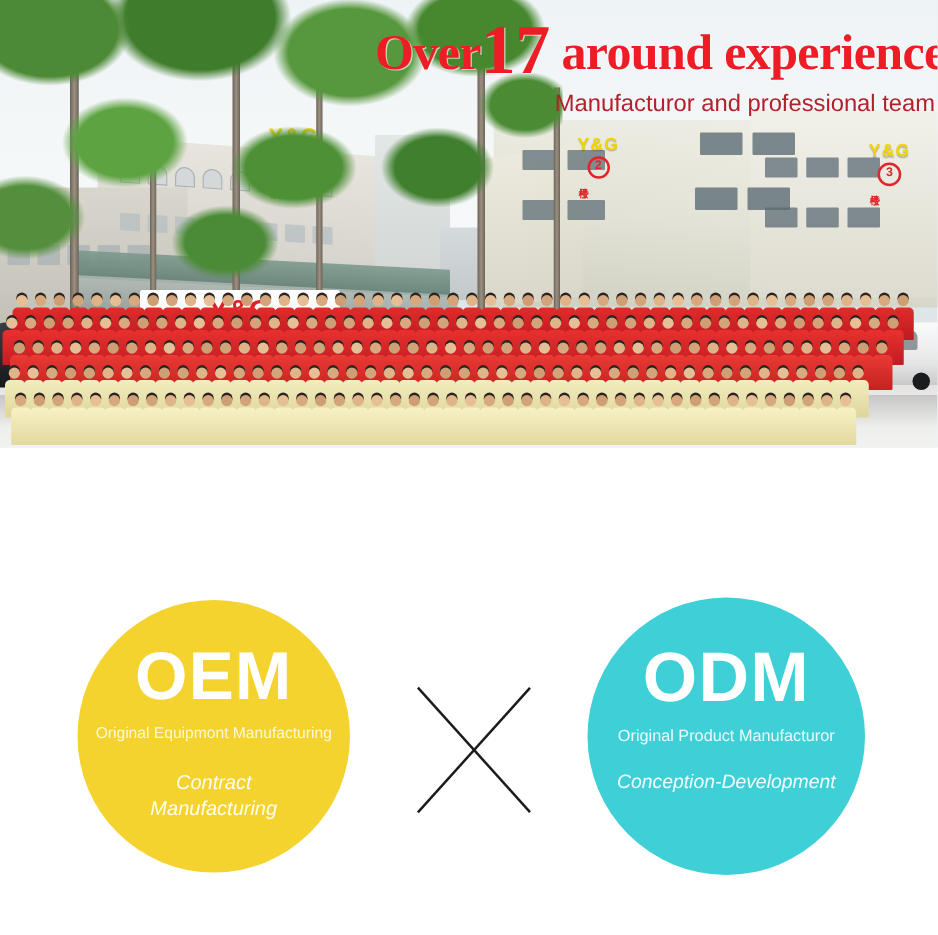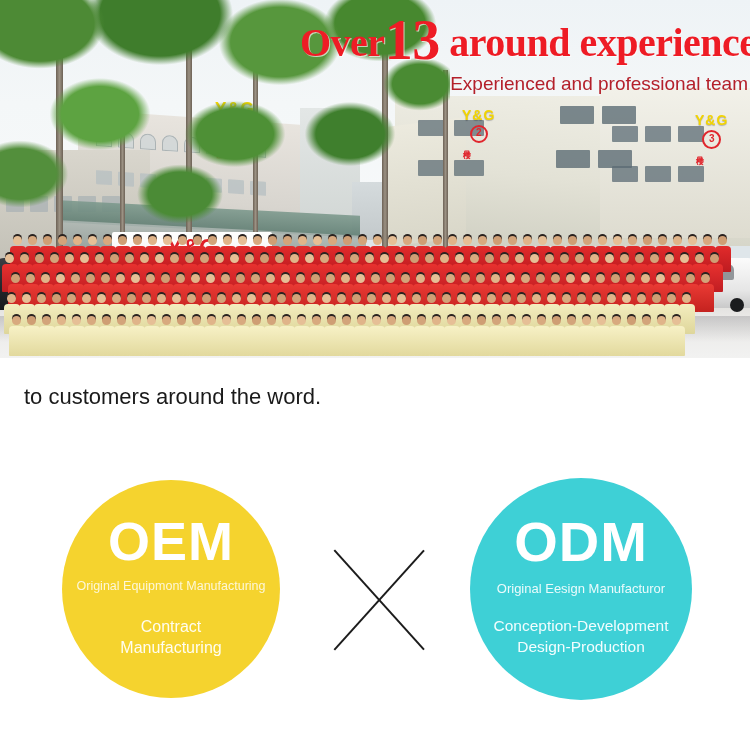--- a/index.html
+++ b/index.html
@@ -264,21 +264,21 @@
   }
   .circle-oem .c-title{margin-top:34px;}
   .circle-odm .c-title{margin-top:36px;font-size:56px;}
   .c-sub{
     font-size:12.5px;margin-top:12px;line-height:1.1;
     color:#fdf7d8;font-weight:400;white-space:nowrap;
   }
   .circle-odm .c-sub{color:#eafbfc;font-size:13px;}
   .c-foot{
     font-size:16px;margin-top:22px;line-height:1.32;
-    color:#fffdf0;font-weight:400;
+    color:#fffdf0;font-weight:400;font-style:italic;
   }
   .circle-odm .c-foot{color:#f2fdfe;font-size:15.5px;margin-top:20px;}
 
   
   .xcross{position:absolute;left:318px;top:533px;width:122px;height:134px;}
   .xcross i{
     position:absolute;left:50%;top:0;width:1.6px;height:100%;
     background:#1c1c1c;transform-origin:center;
   }
   .xcross i.a{transform:translateX(-50%) rotate(42deg);}
@@ -1344,46 +1344,44 @@
             <div class="body"></div>
           </div>
           <div class="p">
             <div class="head" style="background: rgb(230, 191, 150);"></div>
             <div class="body"></div>
           </div>
         </div>
     </div>
 
     <div class="headline">
-      <div class="hl-main"><span>Over</span><span class="big">13</span> <span>around experience</span></div>
-      <div class="hl-sub">Experienced and professional team</div>
+      <div class="hl-main"><span>Over</span><span class="big">17</span> <span>around experience</span></div>
+      <div class="hl-sub">Manufacturor and professional team</div>
     </div>
   </div>
 
   <div class="provide">
-    <div class="line2">to customers around the word.</div>
   </div>
 
   <div class="circles">
 
     <div class="circle circle-oem">
       <div class="c-title">OEM</div>
       <div class="c-sub">Original Equipmont Manufacturing</div>
       <div class="c-foot">
         <div>Contract</div>
         <div>Manufacturing</div>
       </div>
     </div>
 
     <div class="circle circle-odm">
       <div class="c-title">ODM</div>
-      <div class="c-sub">Original Eesign Manufacturor</div>
+      <div class="c-sub">Original Product Manufacturor</div>
       <div class="c-foot">
         <div>Conception-Development</div>
-        <div>Design-Production</div>
       </div>
     </div>
 
   </div>
 
   <div class="xcross">
     <i class="a"></i>
       <i class="b"></i>
   </div>
 

